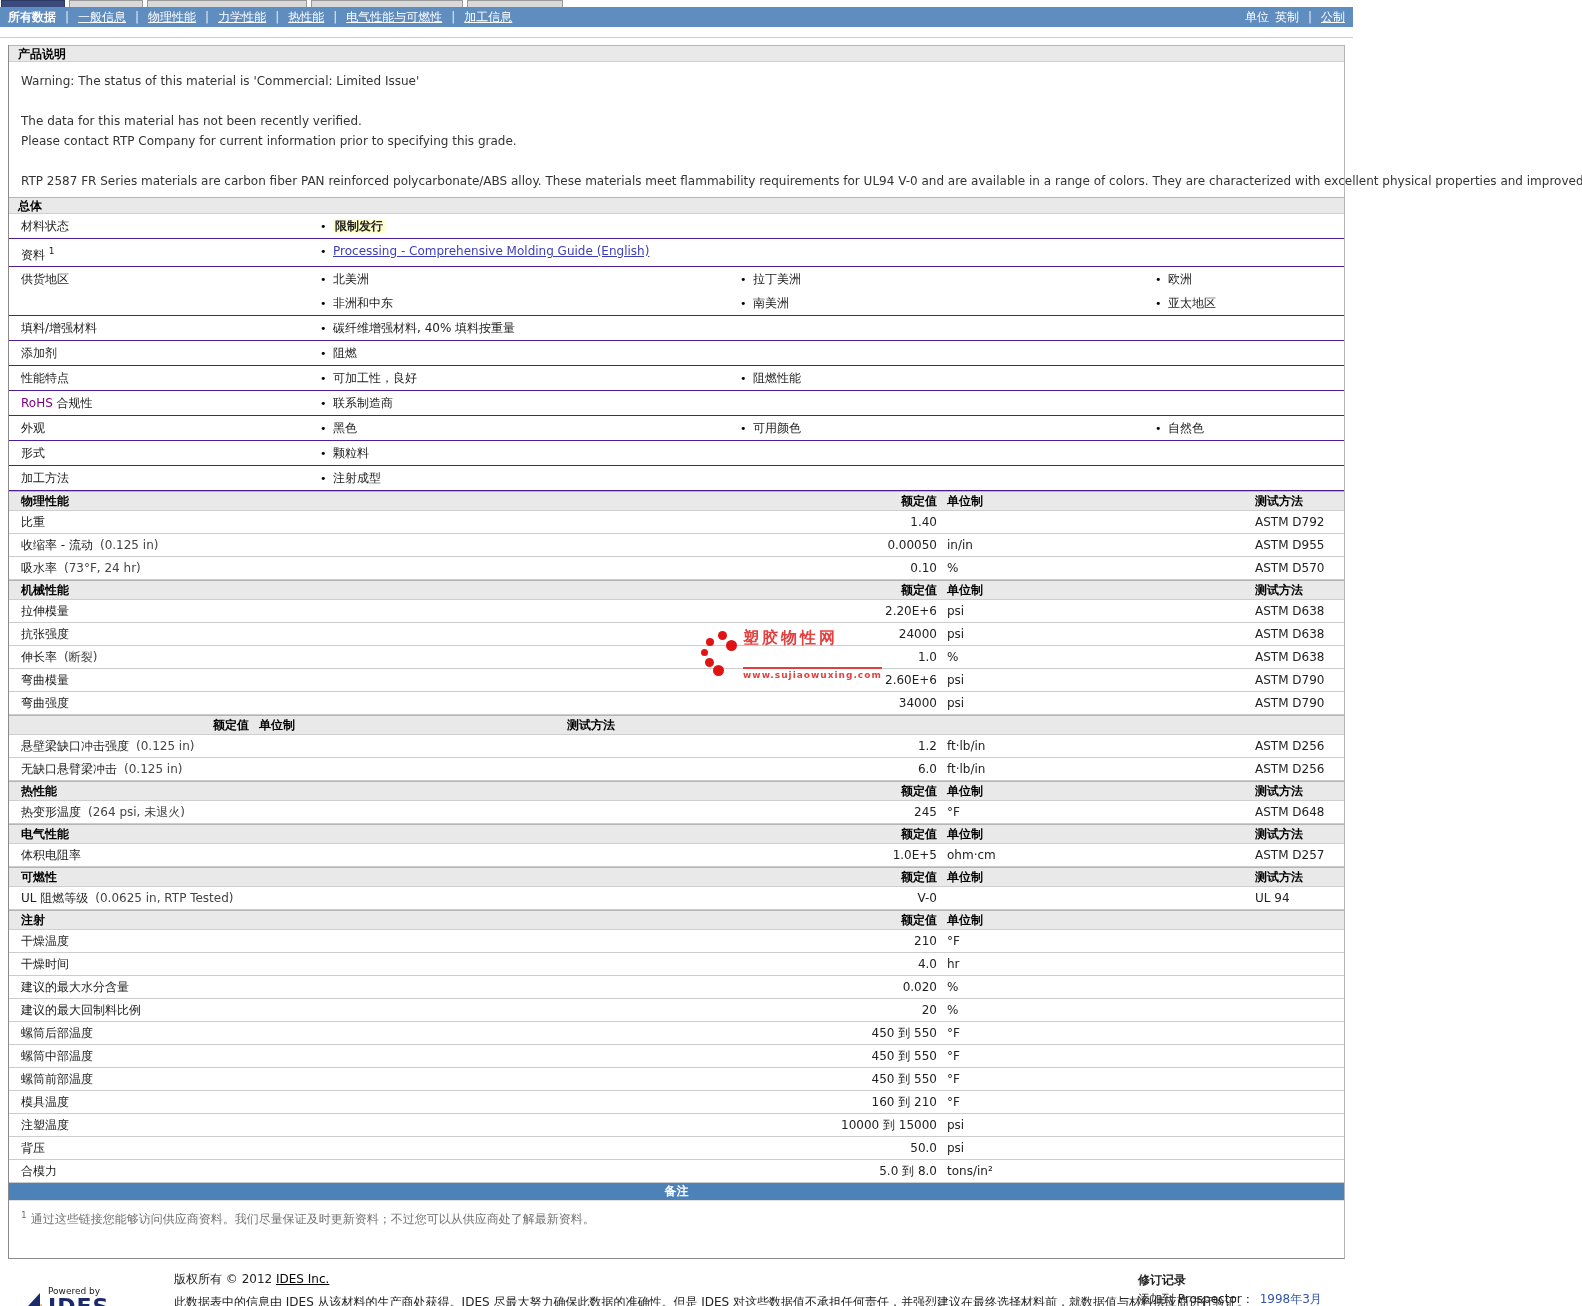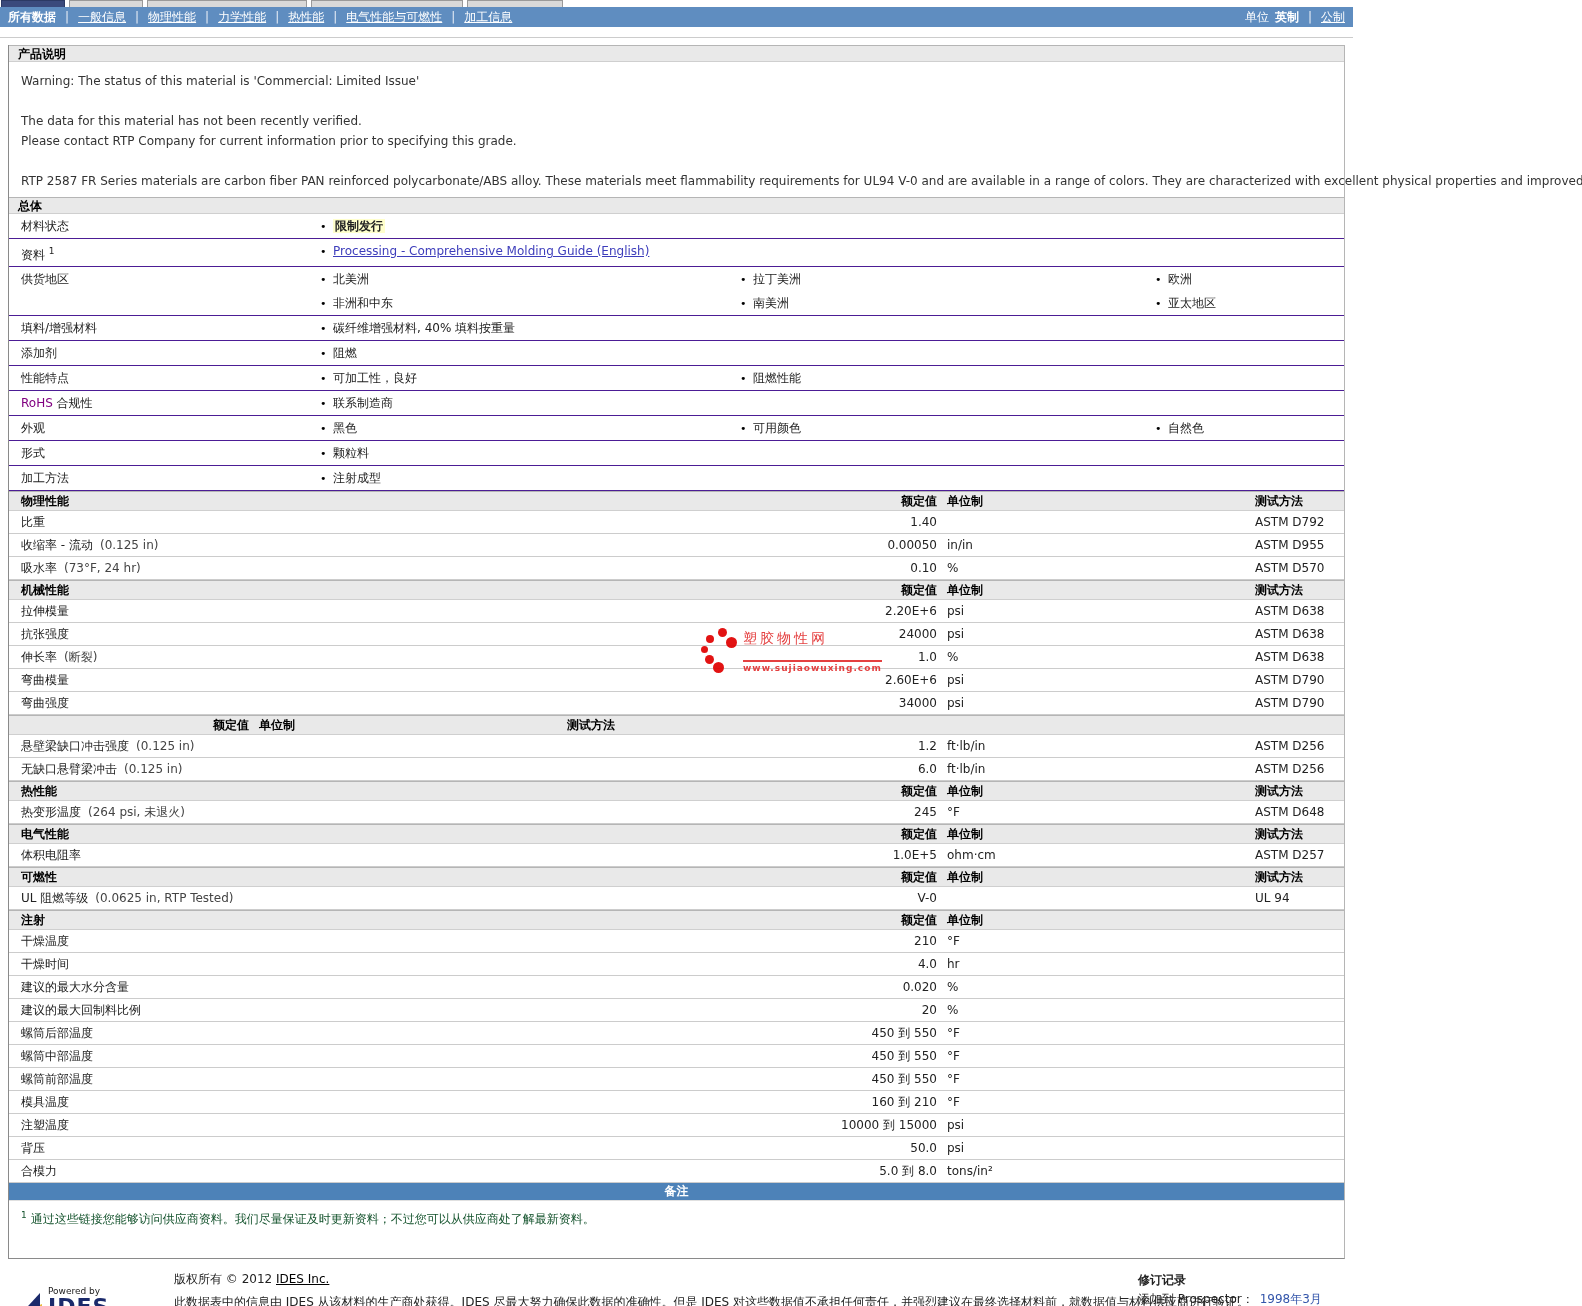--- a/index.html
+++ b/index.html
@@ -20,21 +20,21 @@
   
   .navbar{height:20px;background:#5f8dc0;display:flex;justify-content:space-between;
     align-items:center;padding:0 8px;color:#fff}
   .nav-tabs{display:flex;align-items:center}
   .nav-tab{color:#fff;text-decoration:underline;cursor:pointer;white-space:nowrap}
   .nav-tab.active{font-weight:bold;text-decoration:none}
   .nav-sep{margin:0 9px;color:#e8eef6}
   .unit-switch{display:flex;align-items:center;gap:6px}
   .unit-links{display:flex;align-items:center}
   .unit-link{color:#fff;text-decoration:underline;cursor:pointer}
-  .unit-link.active{font-weight:bold;text-decoration:none}
+  .unit-link.active{font-weight:normal;text-decoration:none}
 
   .top-rule{height:1px;background:#ccc;margin-top:10px}
 
   
   .sheet{margin:7px 8px 0 8px;border-left:1px solid #8a8a8a;border-right:1px solid #b5b5b5;
     border-bottom:1px solid #8a8a8a}
   .bar{background-color:#e9e9e9;
     background-image:radial-gradient(#dddddd 14%,transparent 16%);background-size:4px 4px;
     border-top:1px solid #b5b5b5;border-bottom:1px solid #cfcfcf;font-weight:bold;color:#000}
   .bar-sm{height:17px;line-height:16px;padding-left:9px}
@@ -60,37 +60,37 @@
   .p-row{display:flex;height:23px;line-height:22px;border-bottom:1px solid #ccc;color:#222}
   .p-label{flex:0 0 688px;padding-left:12px;white-space:nowrap}
   .sec-title{font-size:12px}
   .p-cond{color:#444;padding-left:7px}
   .p-val{flex:0 0 240px;text-align:right;white-space:nowrap}
   .p-unit{flex:0 0 318px;padding-left:10px;white-space:nowrap}
   .p-method{flex:1;white-space:nowrap}
 
   
   .note-bar{height:17px;line-height:17px;background:#4d82b8;color:#fff;font-weight:bold;text-align:center}
-  .footnote{padding:9px 12px 30px 12px;border-top:1px solid #e0e0e0;color:#14532d}
+  .footnote{padding:9px 12px 30px 12px;border-top:1px solid #e0e0e0;color:#737373}
   .footnote sup{font-size:9px;margin-right:4px}
 
   
   .watermark{position:absolute;left:701px;top:626px;display:flex;align-items:center;gap:6px;
     pointer-events:none;opacity:.92;z-index:5}
   .wm-dots{position:relative;width:36px;height:44px}
   .wm-dots i{position:absolute;background:#e00000;border-radius:50%}
   .wm-dots i:nth-child(1){width:9px;height:9px;left:17px;top:0}
   .wm-dots i:nth-child(2){width:11px;height:11px;left:25px;top:9px}
   .wm-dots i:nth-child(3){width:8px;height:8px;left:5px;top:7px}
   .wm-dots i:nth-child(4){width:7px;height:7px;left:0;top:18px}
   .wm-dots i:nth-child(5){width:9px;height:9px;left:4px;top:27px}
   .wm-dots i:nth-child(6){width:11px;height:11px;left:12px;top:34px}
   .wm-text{display:flex;flex-direction:column}
-  .wm-name{font-size:14px;font-weight:normal;color:#e23030;letter-spacing:3px;
-    border-bottom:2px solid #e23030;padding-bottom:10px;line-height:24px}
+  .wm-name{font-size:16px;font-weight:bold;color:#e23030;letter-spacing:3px;
+    border-bottom:2px solid #e23030;padding-bottom:17px;line-height:24px}
   .wm-url{font-size:9px;font-weight:bold;color:#e23030;letter-spacing:1px;margin-top:1px}
 
   
   .footer{position:relative;margin:12px 0 0 10px;display:flex;gap:14px;min-height:62px}
   .ides-logo{flex:0 0 150px;display:flex;align-items:center;gap:4px;cursor:pointer}
   .logo-tri{position:relative;width:34px;height:34px}
   .logo-tri::before{content:"";position:absolute;left:2px;bottom:2px;width:0;height:0;
     border-left:30px solid transparent;border-bottom:13px solid #e8b83a}
   .logo-tri::after{content:"";position:absolute;left:8px;bottom:2px;width:0;height:0;
     border-left:22px solid transparent;border-bottom:24px solid #1b2a6b}

